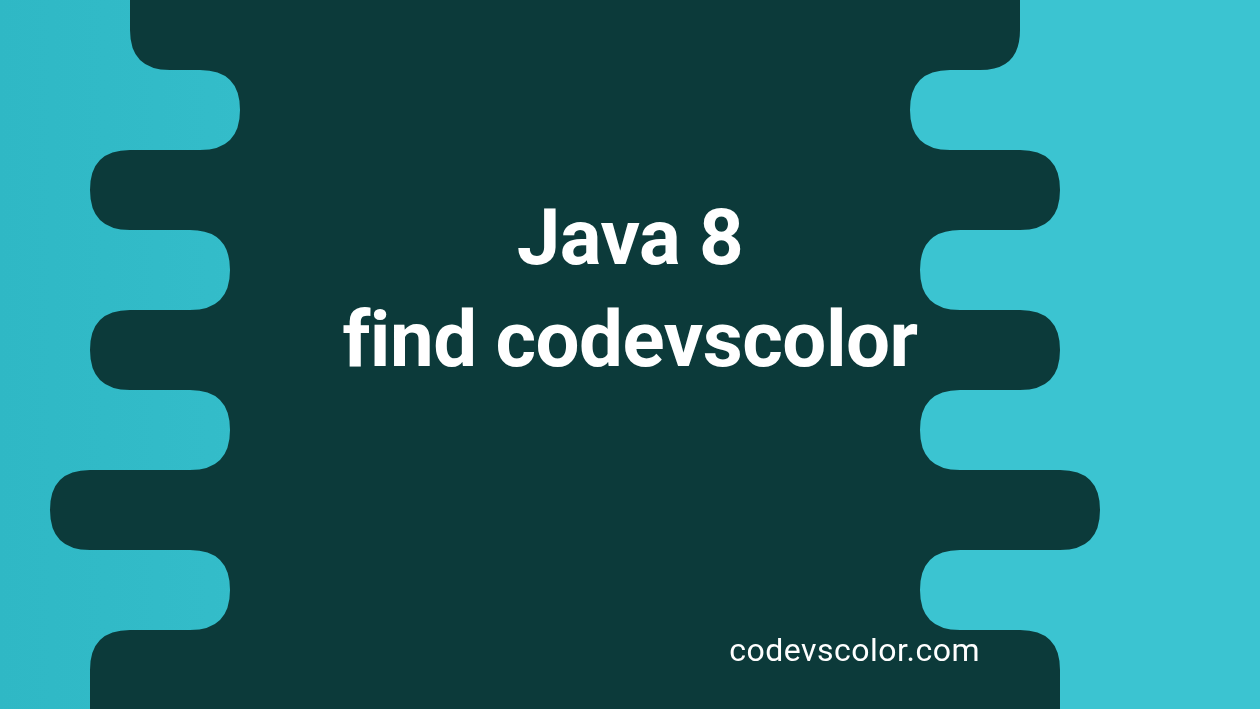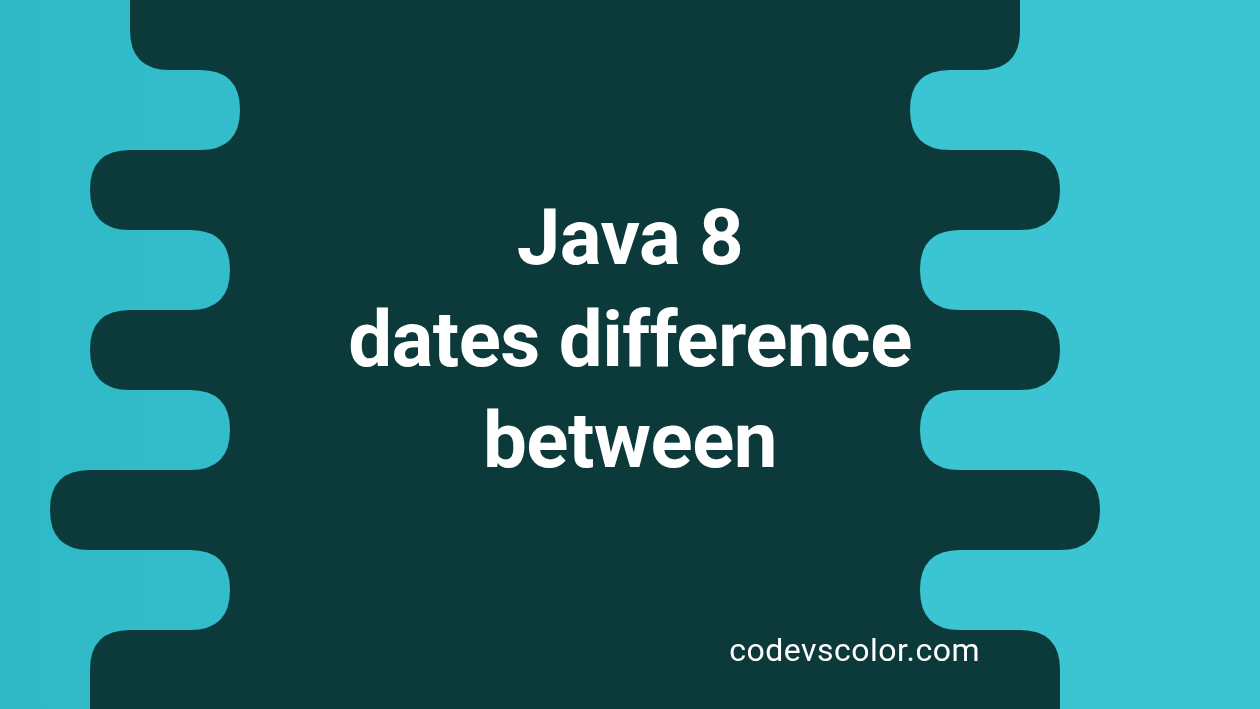--- a/index.html
+++ b/index.html
@@ -115,19 +115,19 @@
       L 980 70
       Q 1020 70 1020 30
       L 1020 0
       Z
     "></path>
   </svg>
 
   <div class="content">
     <h1 class="title">
       <span>Java 8</span><br>
-      <span>dates difference</span><br>
-      <span>between</span><br>
+      <span>find codevscolor</span><br>
+      <br>
     </h1>
   </div>
 
   <div class="attribution">codevscolor.com</div>
 </div>
 
 </body></html>

